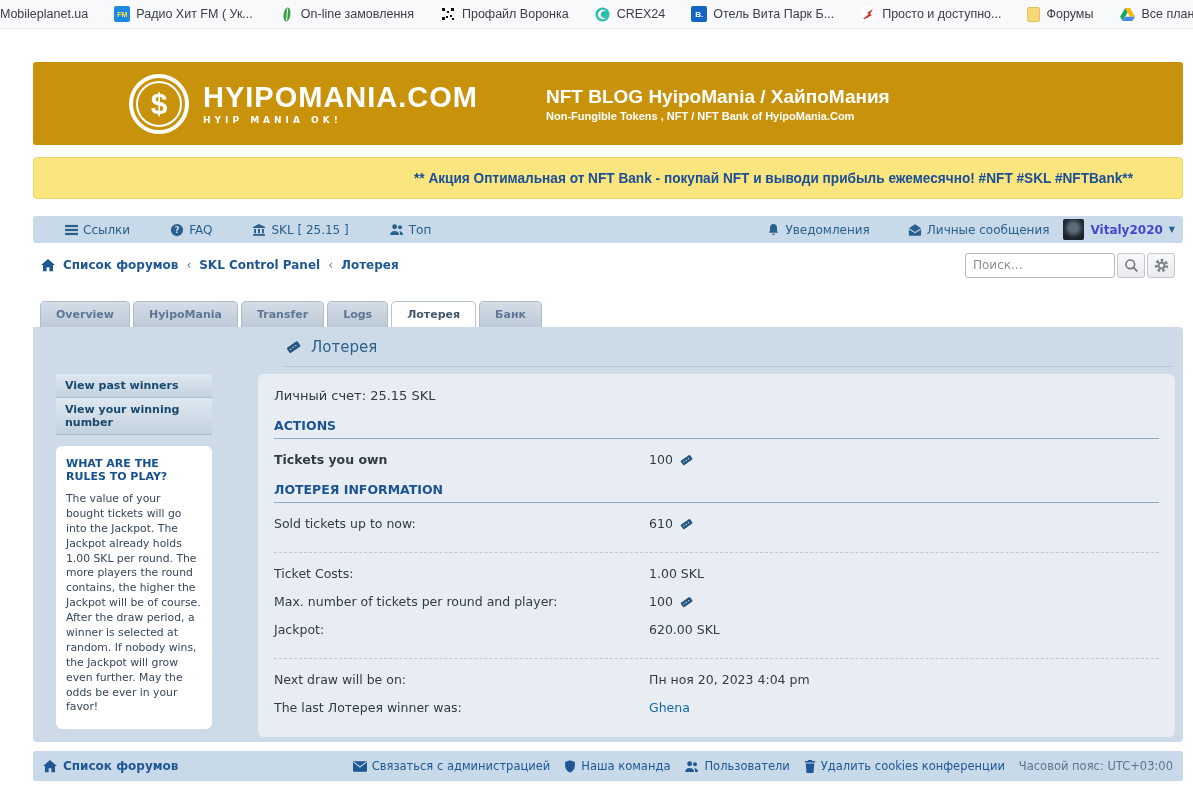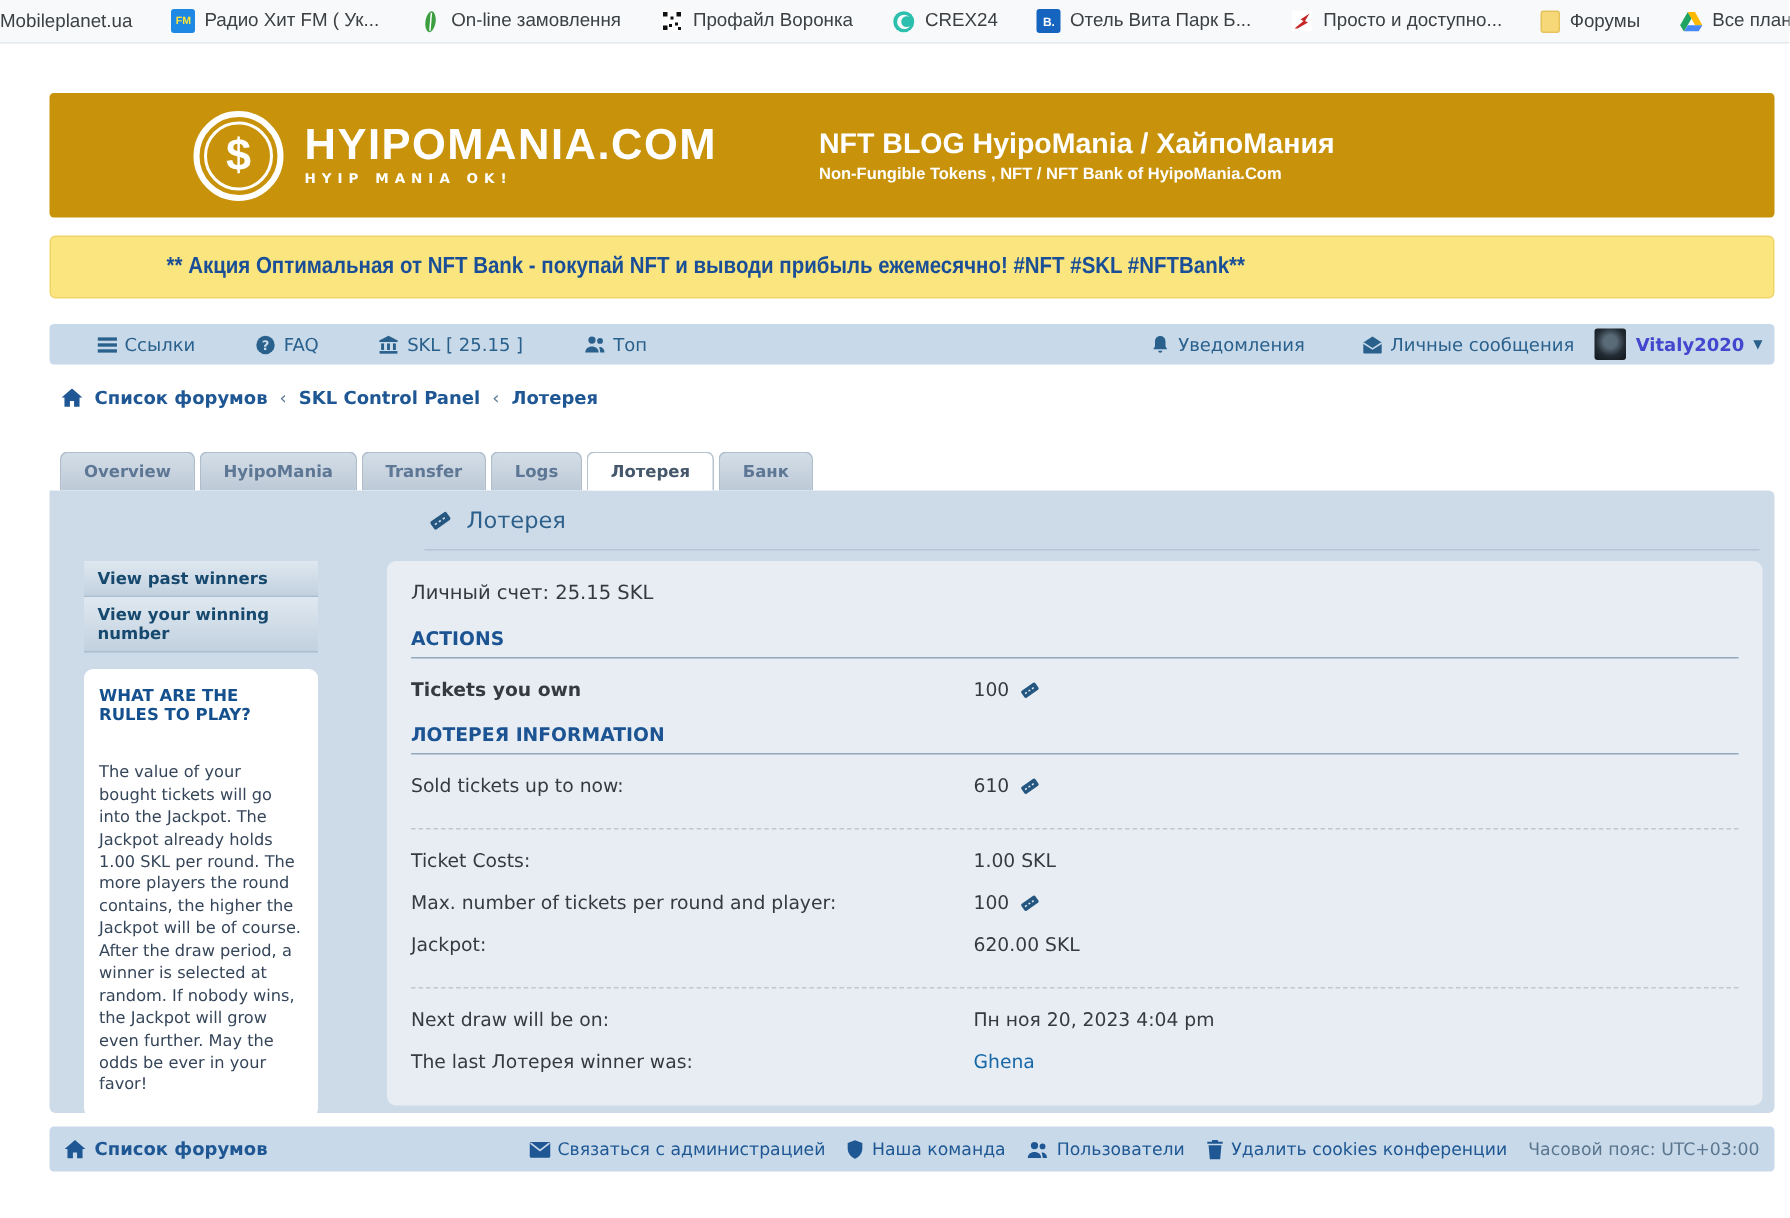--- a/index.html
+++ b/index.html
@@ -4,21 +4,21 @@
 <style>
   * { margin:0; padding:0; box-sizing:border-box; }
   html,body { width:1193px; height:812px; overflow:hidden; background:#fff;
               font-family:"DejaVu Sans", sans-serif; }
 
   
   .bmbar { height:29px; background:#F7F9FB; border-bottom:1px solid #E5E9EE;
            display:flex; align-items:center; gap:26px; padding:0 2px 0 0;
            font-family:"Liberation Sans", sans-serif; font-size:12.5px; color:#3C4043;
            white-space:nowrap; }
-  .bm { display:flex; gap:6px; cursor:pointer; }
+  .bm { display:flex; align-items:center; gap:6px; cursor:pointer; }
   .bm .fav { width:16px; height:16px; display:inline-flex; align-items:center; justify-content:center; flex:0 0 auto; }
   .fav-fm { background:#1E88E5; border-radius:2px; color:#FFE53B; font-size:7px; font-weight:bold; }
   .fav-b  { background:#1565C0; border-radius:2px; color:#fff; font-size:8px; font-weight:bold; }
   .fav-folder { background:#F6D878; border:1px solid #E5C35A; border-radius:2px; width:13px !important; height:15px !important; }
 
   
   .page { width:1150px; margin-left:33px; }
 
   
   .hdr { margin-top:33px; height:83px; background:#C8930B; border-radius:3px;
@@ -31,21 +31,21 @@
                  font-size:30px; font-weight:bold; font-family:"Liberation Sans",sans-serif; }
   .logo-texts .big { font-family:"Liberation Sans",sans-serif; font-weight:bold;
                  font-size:29px; letter-spacing:1px; line-height:30px; }
   .logo-texts .tag { font-size:9px; font-weight:bold; letter-spacing:4px; margin-top:3px; }
   .hdr-titles { margin-left:68px; }
   .hdr-titles .t1 { font-family:"Liberation Sans",sans-serif; font-weight:bold; font-size:19px; }
   .hdr-titles .t2 { font-family:"Liberation Sans",sans-serif; font-weight:bold; font-size:11px; margin-top:2px; }
 
   
   .announce { margin-top:12px; height:42px; background:#FAE57F; border:1px solid #EFD569;
-              border-radius:4px; display:flex; align-items:center; justify-content:flex-start;padding-left:28px; }
+              border-radius:4px; display:flex; align-items:center; justify-content:flex-end;padding-left:28px; }
   .announce span { display:inline-block; transform:scaleX(.88); font-family:"Liberation Sans",sans-serif;
               font-weight:bold; font-size:15.5px; color:#1A4E96; }
 
   
   .navbar { margin-top:17px; height:27px; background:#C8D9E9; border-radius:3px;
             display:flex; align-items:center; padding:0 8px; font-size:12px; color:#29608C; }
   .nav-item { display:flex; align-items:center; gap:5px; margin-right:16px; cursor:pointer; color:#29608C;padding-left:24px; }
   .nav-right { margin-left:auto; display:flex; align-items:center; gap:14px; }
   .nav-ico { display:inline-flex; }
   .username { color:#4347CE; font-weight:bold; display:flex; align-items:center; gap:6px; cursor:pointer; }
@@ -75,21 +75,21 @@
   
   .panel { background:#CDDBE8; border-radius:0 4px 4px 4px; padding-bottom:5px; }
   .panel-head { height:39px; display:flex; align-items:center; gap:9px; padding-left:252px;
                 color:#2C5F8A; font-size:15px; }
   .panel-sep { border-top:1px solid #B6C6D5; margin:0 10px 0 250px; }
   .panel-body { position:relative; padding:7px 8px 0 0; }
   .sidebar { position:absolute; left:7px; top:7px; width:172px;padding-left:16px; }
   .side-item { padding:5px 9px; background:linear-gradient(#DFE8F0,#C2D1DF);
                border-bottom:1px solid #ABBECD; font-weight:bold; font-size:11px; color:#17496F; cursor:pointer; }
   .rules { margin-top:11px; background:#fff; border-radius:6px; padding:11px 10px 14px; }
-  .rules h4 { font-size:11px; color:#15508E; margin-bottom:25px; }
+  .rules h4 { font-size:11px; color:#15508E; margin-bottom:9px; }
   .rules p { font-size:10.8px; color:#36465A; line-height:1.38; }
 
   .content { margin-left:225px; background:#E7EDF3; border-radius:6px;
              padding:10px 16px 22px; min-height:356px; font-size:12.5px; color:#333A42; }
   .balance { margin:4px 0 8px; font-size:13px; }
   .section { margin-top:15px; padding-bottom:5px; border-bottom:1px solid #93A8BB;
              font-size:12.5px; font-weight:bold; color:#1C5493; }
   .row { display:flex; align-items:center; margin-top:13px; }
   .row .lbl { flex:0 0 375px; }
   .row .lbl.b { font-weight:bold; }
@@ -281,20 +281,39 @@
         <svg width="14" height="13" viewBox="0 0 16 15" fill="#1E5793">
             <path d="M8 0 0 7h2.2v7h4.2v-4.4h3.2V14h4.2V7H16z"></path>
           </svg>
       </span>
       <span class="crumb-link">Список форумов</span>
       <span class="sep">‹</span>
       <span class="crumb-link">SKL Control Panel</span>
       <span class="sep">‹</span>
       <span class="crumb-link">Лотерея</span>
     </div>
+    <div class="searchbox">
+      <input type="text" placeholder="Поиск..." style="">
+      <span class="sbtn">
+        <span>
+          <svg width="15" height="15" viewBox="0 0 16 16">
+              <circle cx="6.7" cy="6.7" r="4.6" fill="none" stroke="#73797F" stroke-width="1.7"></circle>
+              <line x1="10.2" y1="10.2" x2="14.2" y2="14.2" stroke="#73797F" stroke-width="2"></line>
+            </svg>
+        </span>
+      </span>
+      <span class="sbtn">
+        <span>
+          <svg width="15" height="15" viewBox="0 0 16 16">
+              <circle cx="8" cy="8" r="5.4" fill="none" stroke="#7D838B" stroke-width="3.4" stroke-dasharray="2.6 2.2"></circle>
+              <circle cx="8" cy="8" r="3.1" fill="none" stroke="#7D838B" stroke-width="2"></circle>
+            </svg>
+        </span>
+      </span>
+    </div>
   </div>
 
   <div class="tabs">
     <div class="tab">Overview</div>
     <div class="tab">HyipoMania</div>
     <div class="tab">Transfer</div>
     <div class="tab">Logs</div>
     <div class="tab active">Лотерея</div>
     <div class="tab">Банк</div>
   </div>

